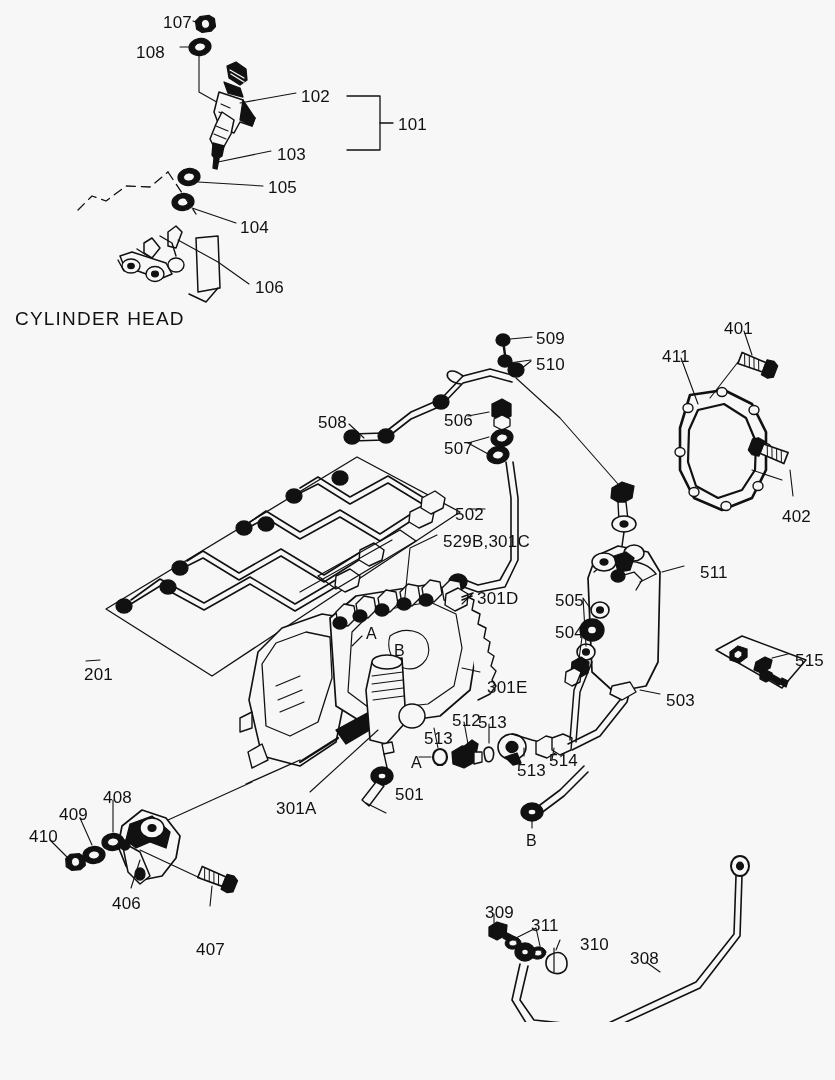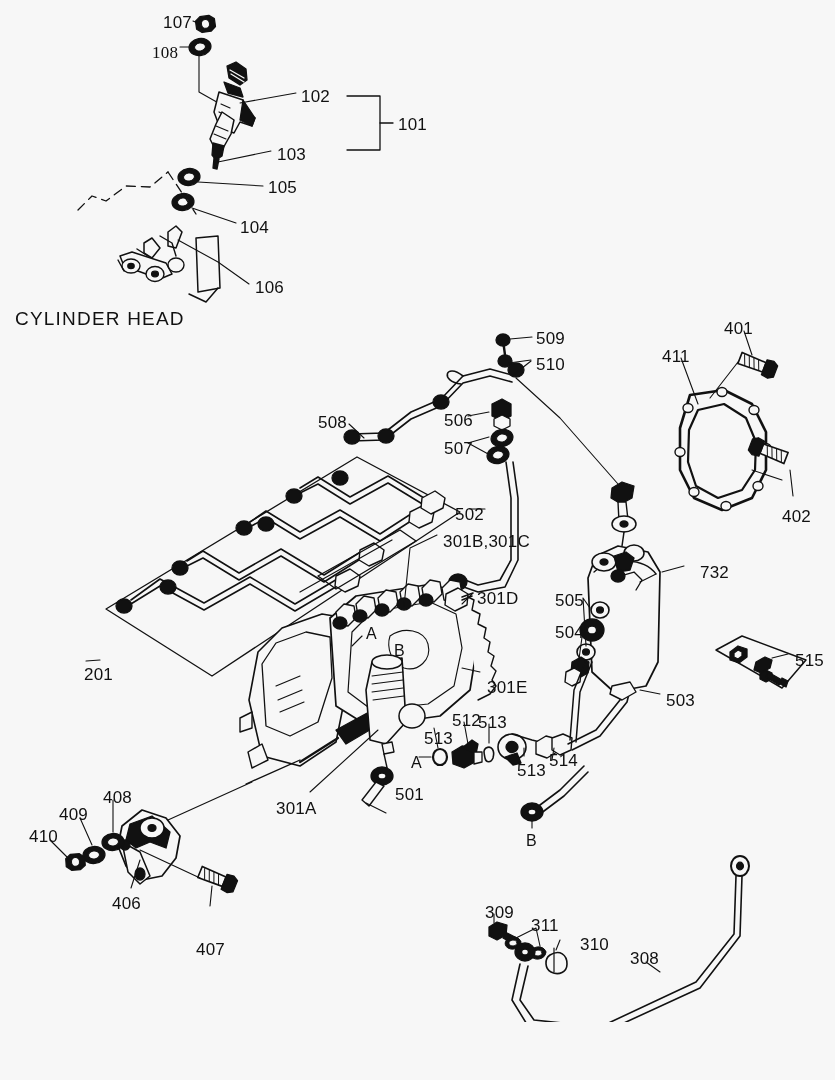--- a/index.html
+++ b/index.html
@@ -435,39 +435,39 @@
     <path d="M550,955 c10,-6 17,0 17,9 c0,8 -8,12 -16,8 c-6,-3 -7,-13 -1,-17 Z" fill="#f7f7f7" stroke="#111" stroke-width="1.6"></path>
     <path d="M554,948 l0,24" stroke-width="1.2"></path>
     <path d="M560,940 L556,950" stroke-width="1.1"></path>
   </g>
 
   </g>
 </svg>
 
 <div id="labels">
       <div class="lbl" style="left: 163px; top: 14px;">107</div>
-      <div class="lbl" style="left: 152px; top: 44px; font-family: Liberation Serif, serif;">108</div>
+      <div class="lbl" style="left: 136px; top: 44px;">108</div>
       <div class="lbl" style="left: 301px; top: 88px;">102</div>
       <div class="lbl" style="left: 398px; top: 116px;">101</div>
       <div class="lbl" style="left: 277px; top: 146px;">103</div>
       <div class="lbl" style="left: 268px; top: 179px;">105</div>
       <div class="lbl" style="left: 240px; top: 219px;">104</div>
       <div class="lbl" style="left: 255px; top: 279px;">106</div>
       <div class="lbl big" style="left: 15px; top: 309px;">CYLINDER HEAD</div>
       <div class="lbl" style="left: 536px; top: 330px;">509</div>
       <div class="lbl" style="left: 536px; top: 356px;">510</div>
       <div class="lbl" style="left: 724px; top: 320px;">401</div>
       <div class="lbl" style="left: 662px; top: 348px;">411</div>
       <div class="lbl" style="left: 318px; top: 414px;">508</div>
       <div class="lbl" style="left: 444px; top: 412px;">506</div>
       <div class="lbl" style="left: 444px; top: 440px;">507</div>
       <div class="lbl" style="left: 782px; top: 508px;">402</div>
       <div class="lbl" style="left: 455px; top: 506px;">502</div>
-      <div class="lbl" style="left: 443px; top: 533px;">301B,301C</div>
-      <div class="lbl" style="left: 700px; top: 564px;">732</div>
+      <div class="lbl" style="left: 443px; top: 533px;">529B,301C</div>
+      <div class="lbl" style="left: 700px; top: 564px;">511</div>
       <div class="lbl" style="left: 477px; top: 590px;">301D</div>
       <div class="lbl" style="left: 555px; top: 592px;">505</div>
       <div class="lbl" style="left: 555px; top: 624px;">504</div>
       <div class="lbl" style="left: 795px; top: 652px;">515</div>
       <div class="lbl" style="left: 84px; top: 666px;">201</div>
       <div class="lbl" style="left: 487px; top: 679px;">301E</div>
       <div class="lbl" style="left: 666px; top: 692px;">503</div>
       <div class="lbl mark" style="left: 366px; top: 626px;">A</div>
       <div class="lbl mark" style="left: 394px; top: 643px;">B</div>
       <div class="lbl" style="left: 452px; top: 712px;">512</div>

